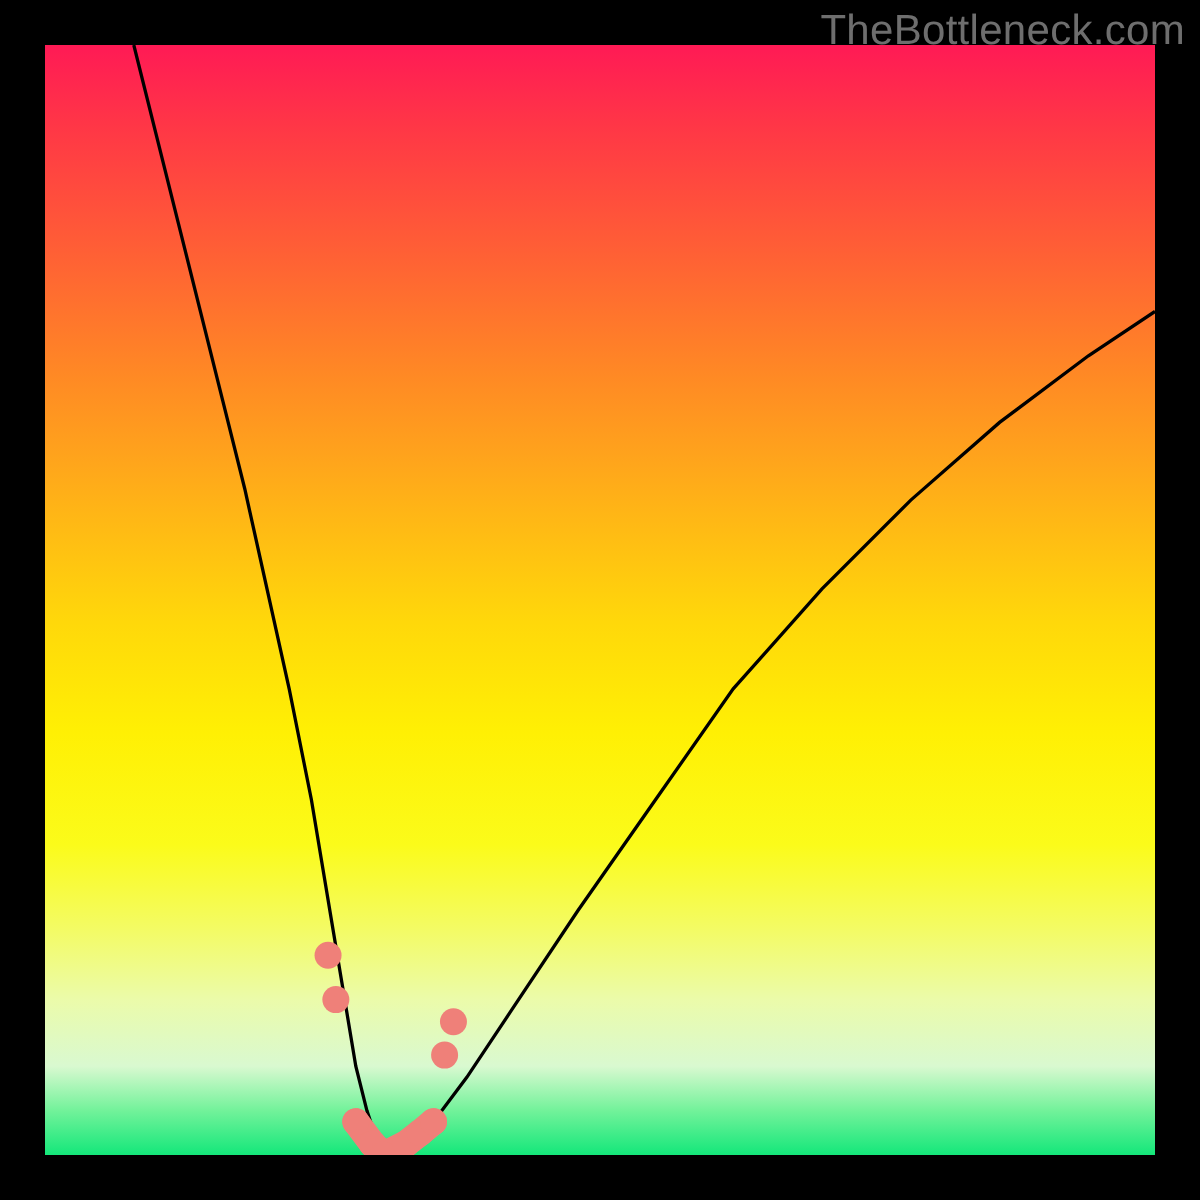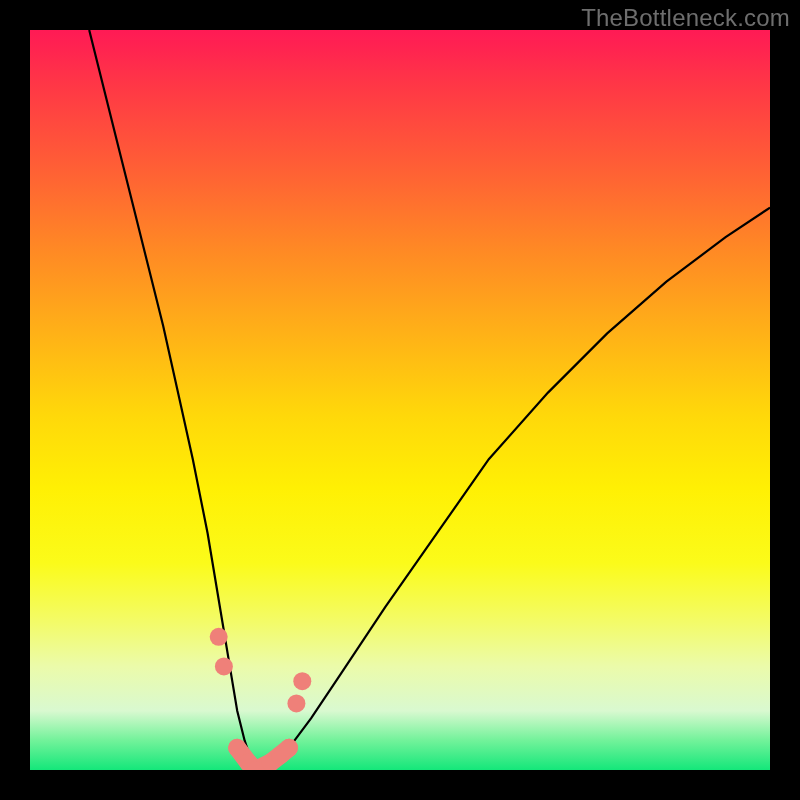--- a/index.html
+++ b/index.html
@@ -38,21 +38,21 @@
       #d9f9d0 92%,
       #72f29a 96%,
       #14e77a 100%
     );
   }
   .watermark {
     position: absolute;
     top: 4px;
     right: 10px;
     font-family: Arial, Helvetica, sans-serif;
-    font-size: 24px;
+    font-size: 28px;
     color: #6e6e6e;
     font-weight: 500;
     letter-spacing: 0.2px;
   }
   svg.curves {
     position: absolute;
     left: 0;
     top: 0;
     width: 740px;
     height: 740px;

